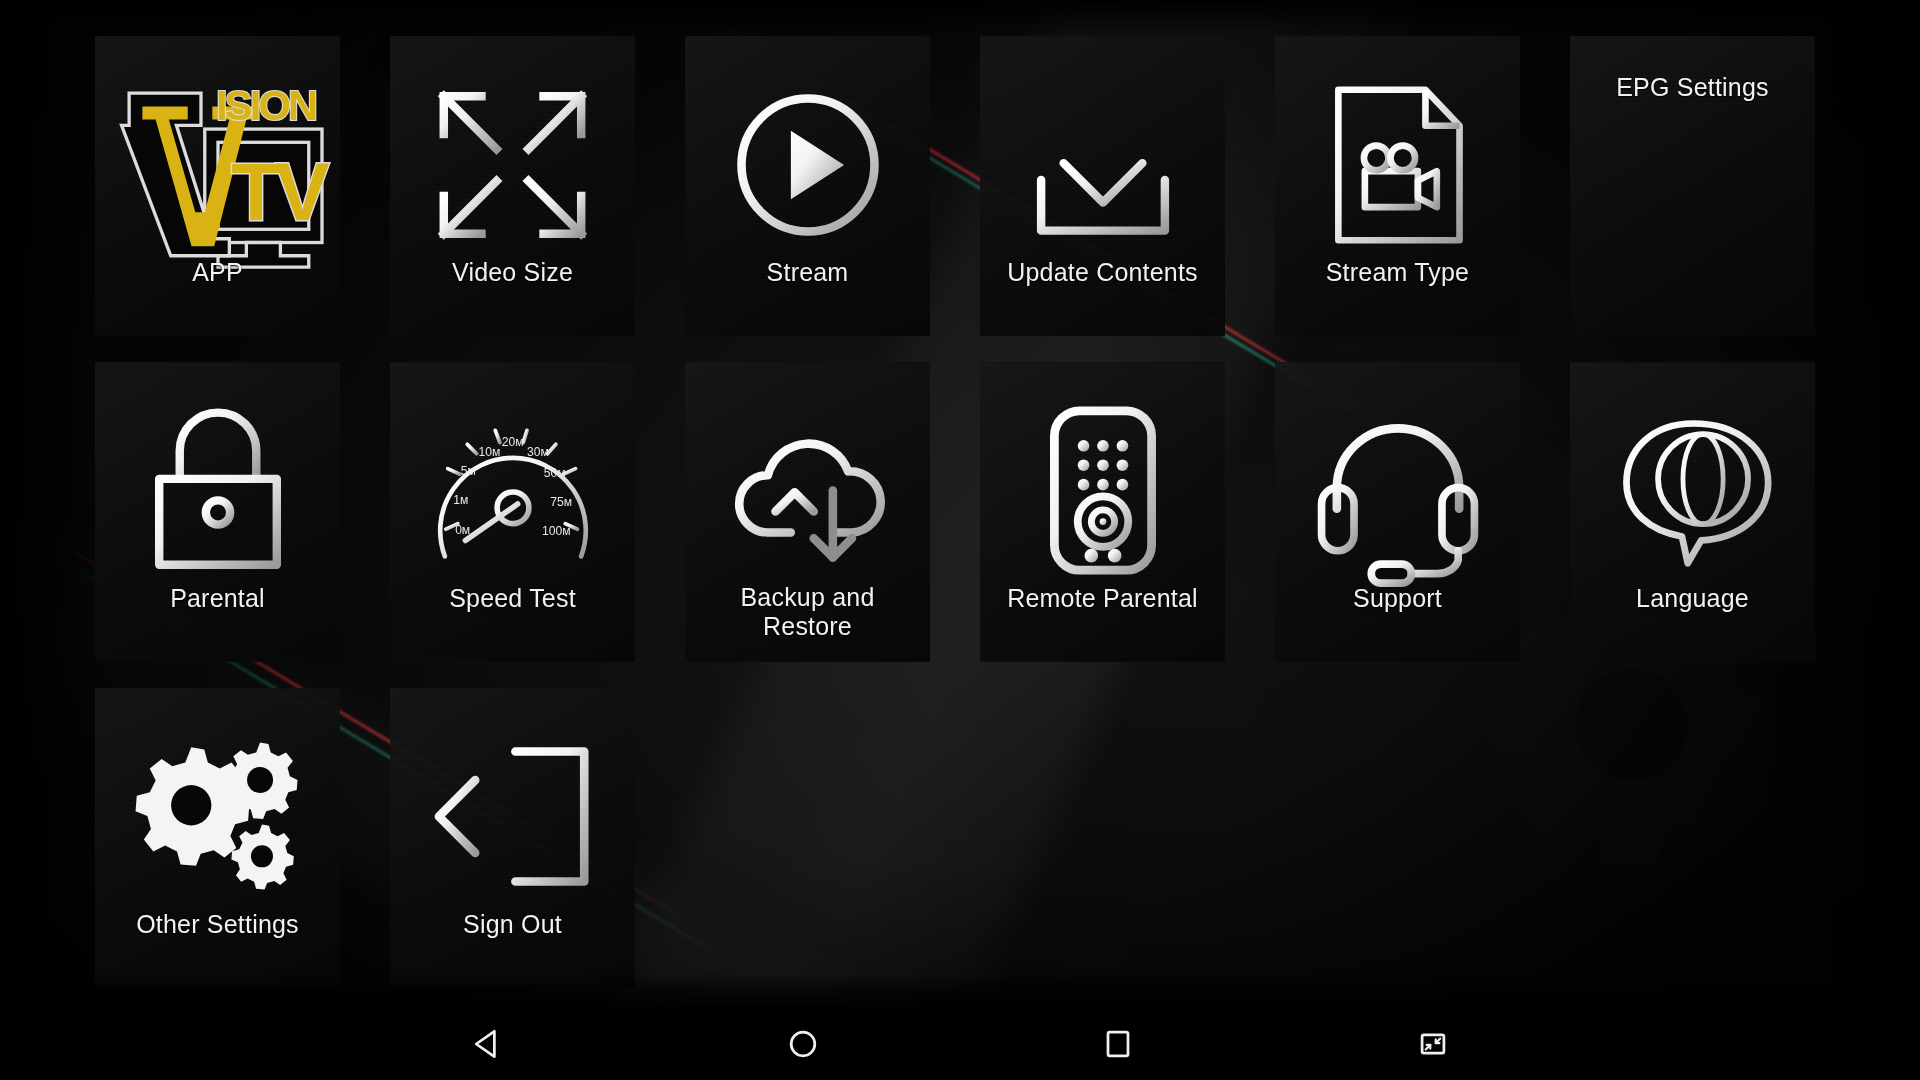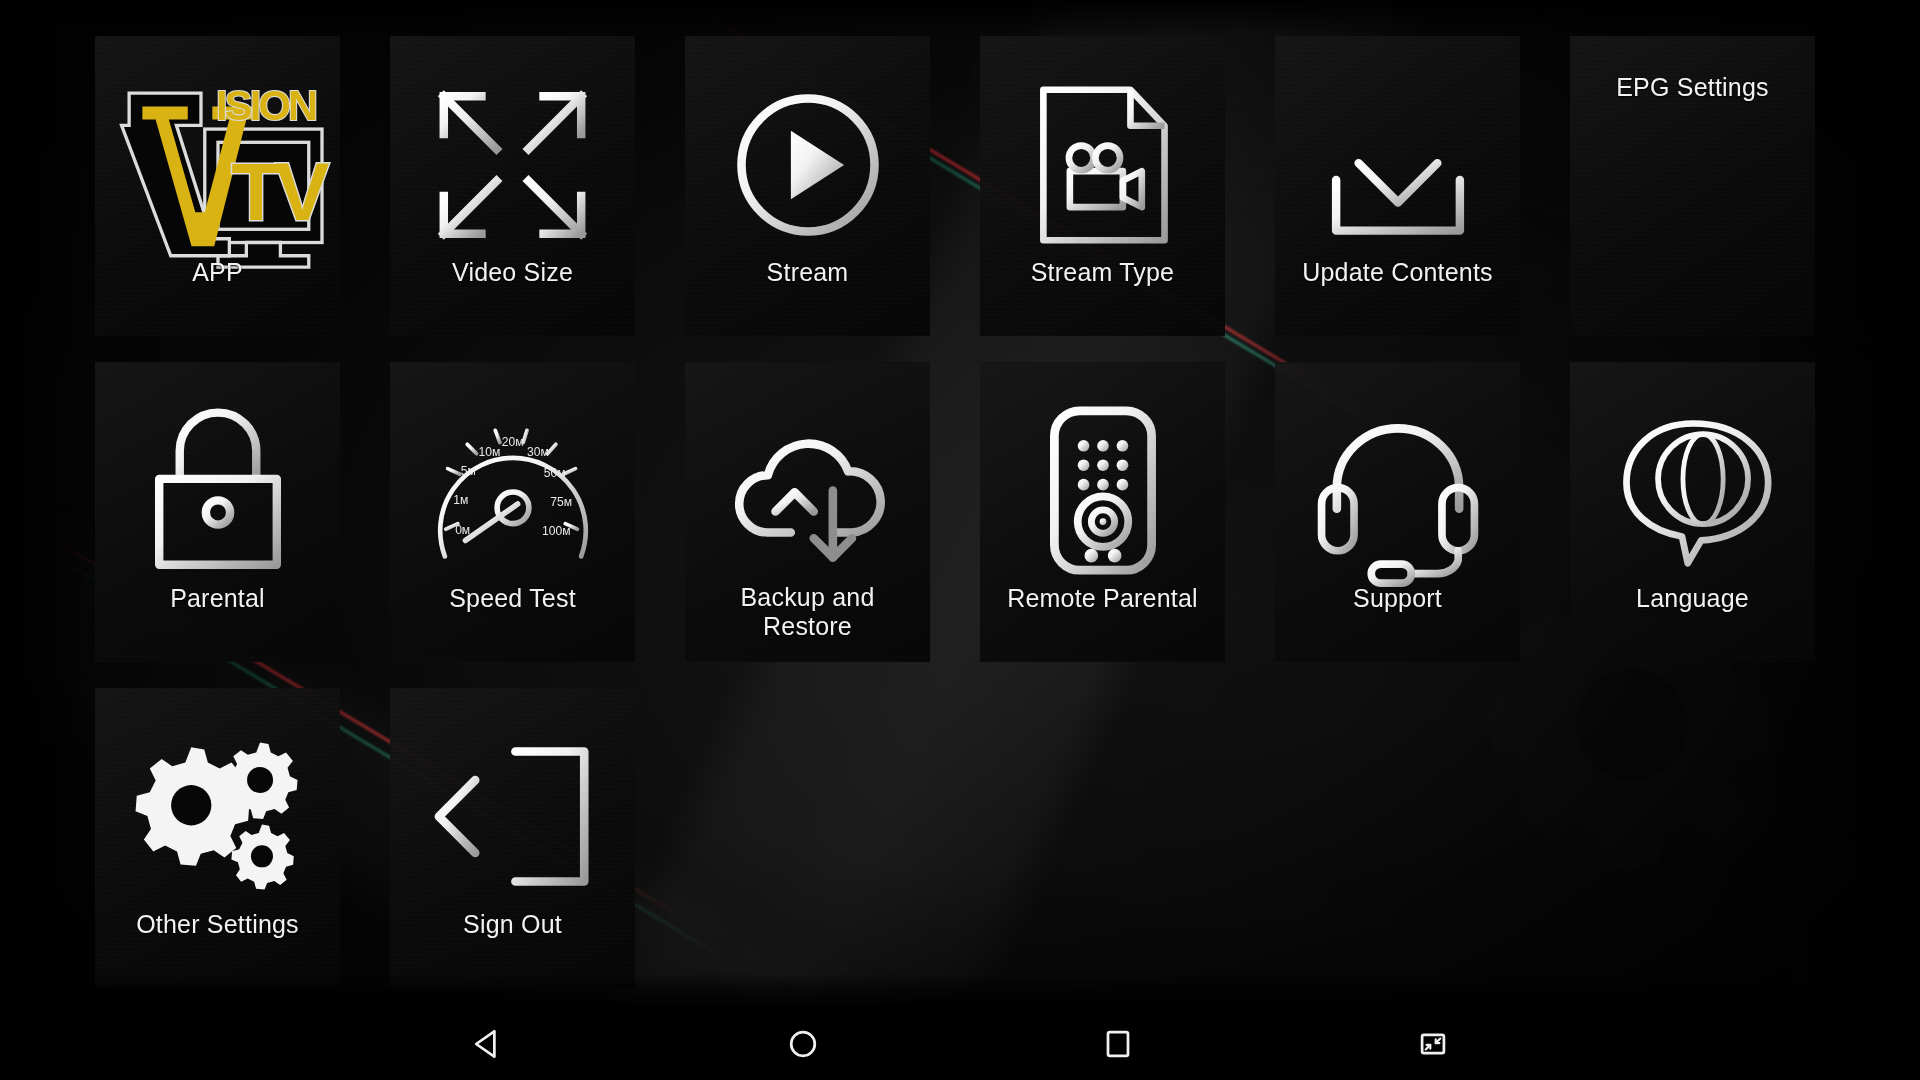--- a/index.html
+++ b/index.html
@@ -303,46 +303,46 @@
         <svg viewBox="0 0 160 160" width="158" height="152">
           <circle cx="80" cy="80" r="70" fill="none" stroke="url(#metalGrad)" stroke-width="9"></circle>
           <path d="M62 44 L118 80 L62 116 Z" fill="url(#metalGrad)"></path>
         </svg>
       </div>
       <div class="tile-label">Stream</div>
     </div>
 
     <div class="tile">
       <div class="tile-icon">
+        <svg viewBox="0 0 160 160" width="156" height="150">
+          <g fill="none" stroke="url(#metalGrad)" stroke-width="9" stroke-linecap="round" stroke-linejoin="round">
+            <line x1="80" y1="8" x2="80" y2="118"></line>
+            <polyline points="38,78 80,120 122,78"></polyline>
+            <polyline points="14,96 14,150 146,150 146,96"></polyline>
+          </g>
+        </svg>
+      </div>
+      <div class="tile-label">Update Contents</div>
+    </div>
+
+    <div class="tile">
+      <div class="tile-icon">
         <svg viewBox="0 0 150 175" width="142" height="166">
           <path d="M12 8 L104 8 L140 46 L140 167 L12 167 Z" fill="none" stroke="url(#metalGrad)" stroke-width="7" stroke-linejoin="round"></path>
           <path d="M104 8 L104 46 L140 46" fill="none" stroke="url(#metalGrad)" stroke-width="7" stroke-linejoin="round"></path>
 
           <g fill="none" stroke="url(#metalGrad)" stroke-width="7" stroke-linejoin="round">
             <rect x="40" y="94" width="56" height="38"></rect>
             <circle cx="52" cy="80" r="13"></circle>
             <circle cx="80" cy="80" r="13"></circle>
             <path d="M96 104 L116 94 L116 132 L96 122 Z"></path>
           </g>
         </svg>
       </div>
       <div class="tile-label">Stream Type</div>
-    </div>
-
-    <div class="tile">
-      <div class="tile-icon">
-        <svg viewBox="0 0 160 160" width="156" height="150">
-          <g fill="none" stroke="url(#metalGrad)" stroke-width="9" stroke-linecap="round" stroke-linejoin="round">
-            <line x1="80" y1="8" x2="80" y2="118"></line>
-            <polyline points="38,78 80,120 122,78"></polyline>
-            <polyline points="14,96 14,150 146,150 146,96"></polyline>
-          </g>
-        </svg>
-      </div>
-      <div class="tile-label">Update Contents</div>
     </div>
 
     <div class="tile">
       <div class="tile-label">EPG Settings</div>
     </div>
 
     <div class="tile">
       <div class="tile-icon">
         <svg viewBox="0 0 150 170" width="140" height="160">
           <g fill="none" stroke="url(#metalGrad)" stroke-width="9" stroke-linejoin="round">

